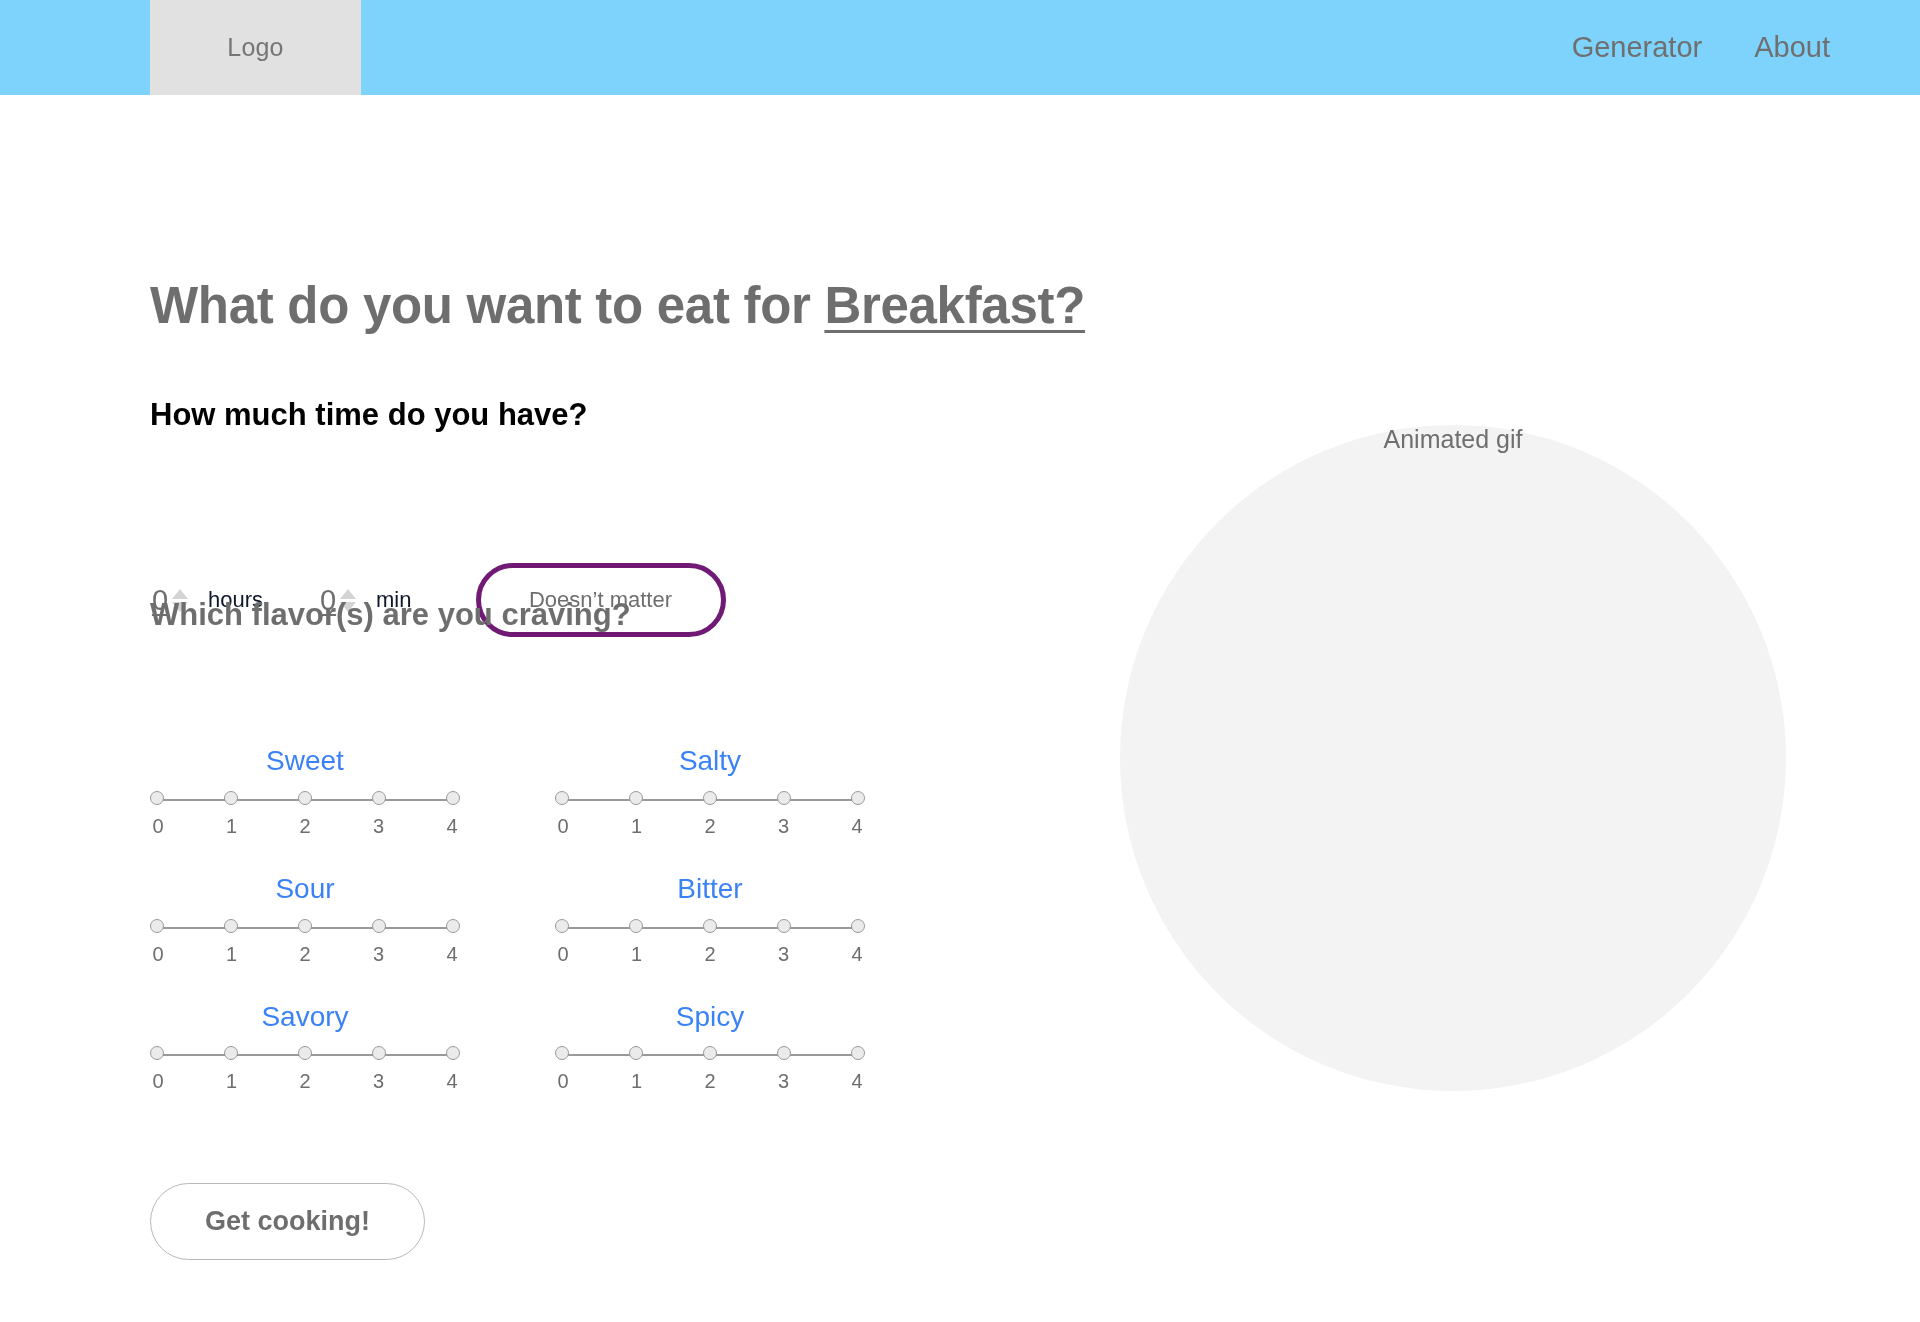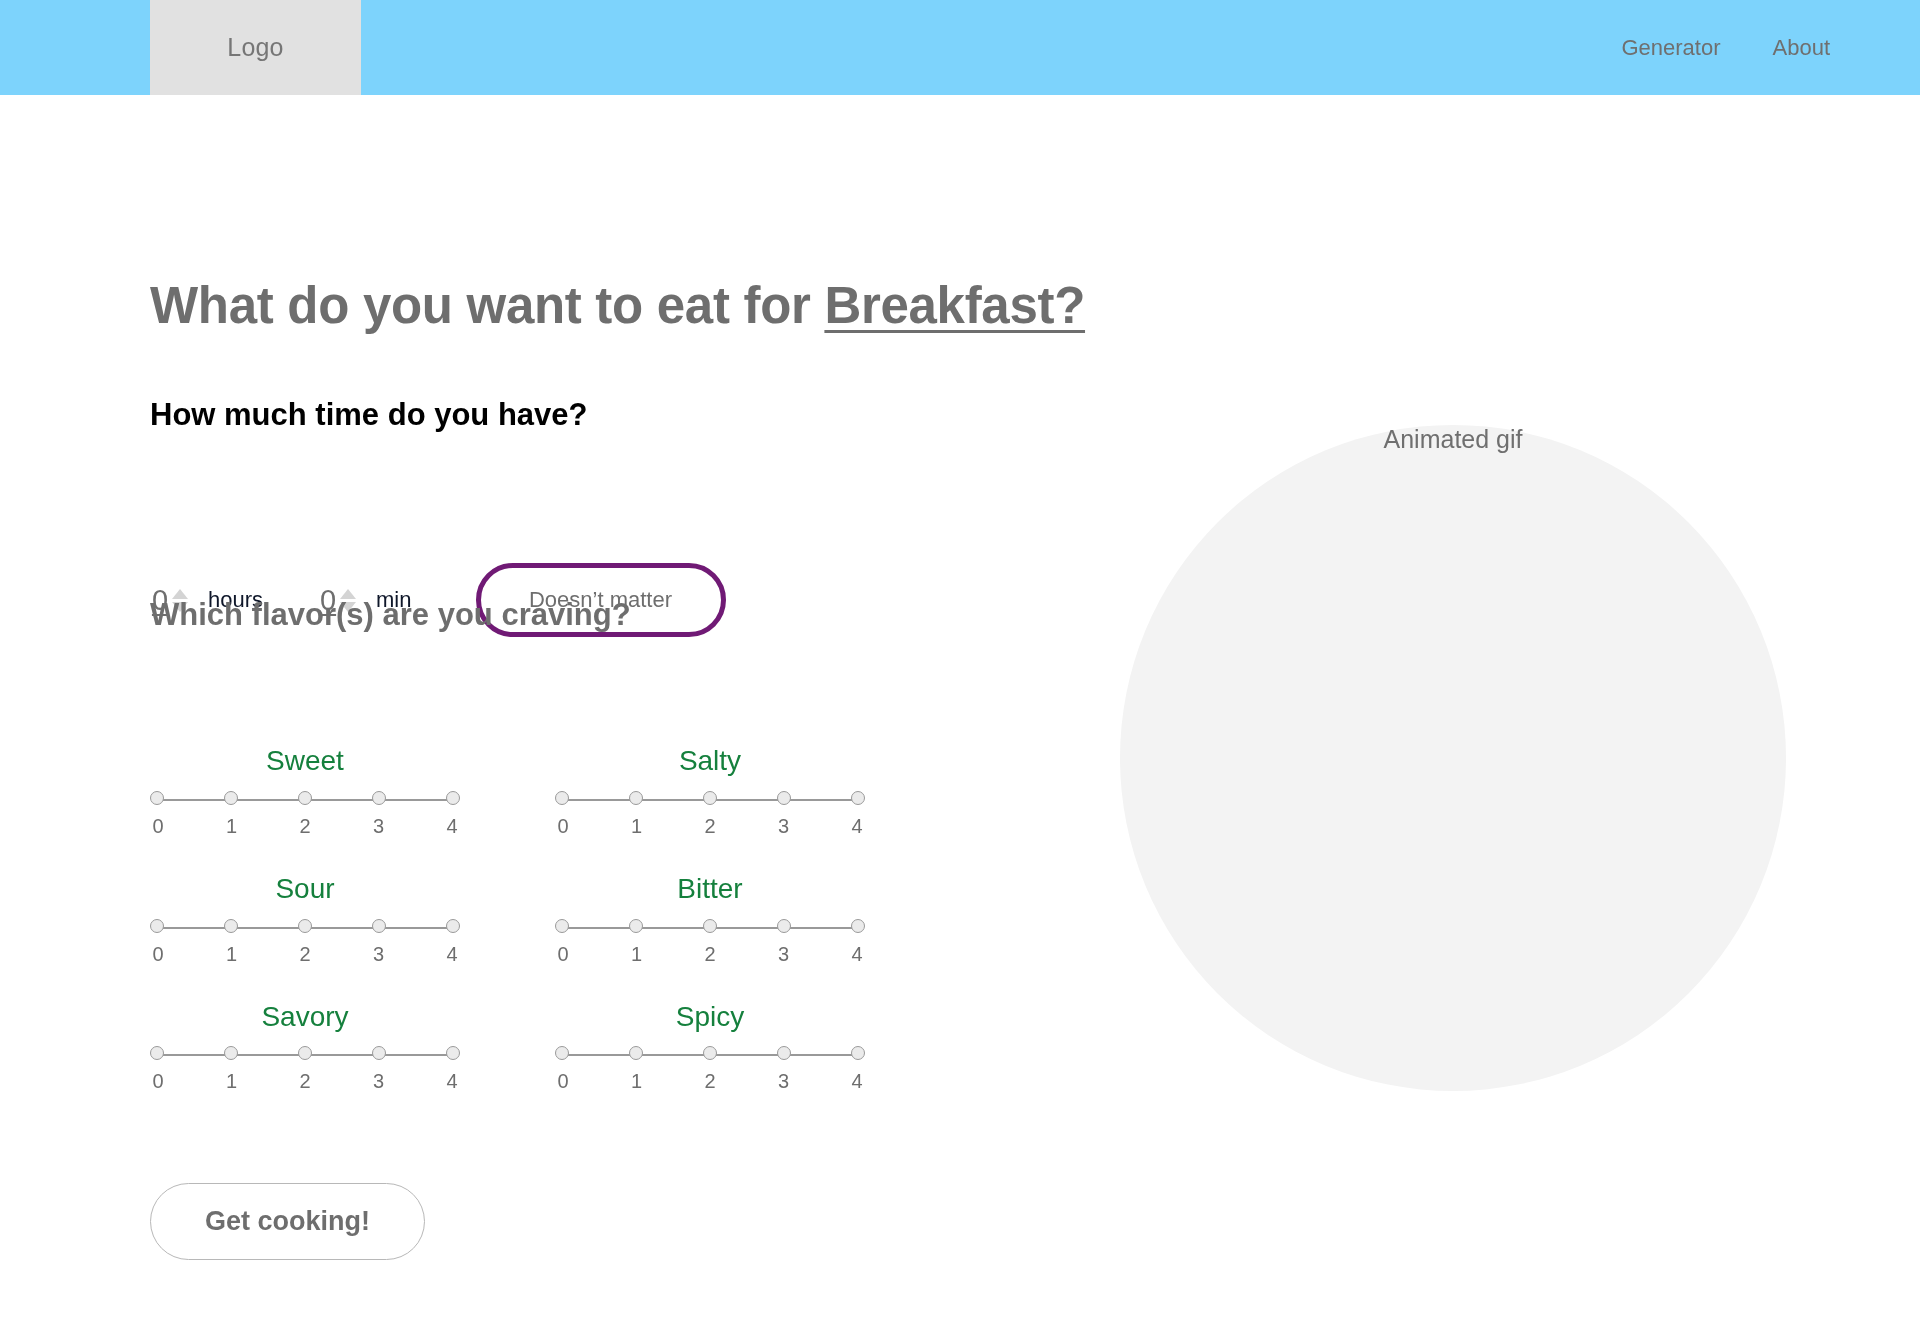--- a/index.html
+++ b/index.html
@@ -45,21 +45,21 @@
     position: absolute;
     right: 0;
     top: 0;
     height: 95px;
     display: flex;
     align-items: center;
     gap: 52px;
     padding-right: 90px;
   }
   .nav-item {
-    font-size: 22px;
+    font-size: 29px;
     color: #6f6f6f;
     cursor: pointer;
     white-space: nowrap;
     text-align: right;
   }
 
   
   .main {
     position: absolute;
     top: 95px; left: 0;
@@ -184,21 +184,21 @@
     display: flex;
     gap: 95px;
     margin-bottom: 36px;
   }
   .slider-cell {
     width: 310px;
   }
   .slider-label {
     text-align: center;
     font-size: 28px;
-    color: #15803d;
+    color: #3b82f6;
     margin-bottom: 14px;
     line-height: 1.1;
   }
   .slider-track-wrap {
     position: relative;
     height: 18px;
     cursor: pointer;
   }
   .slider-line {
     position: absolute;

